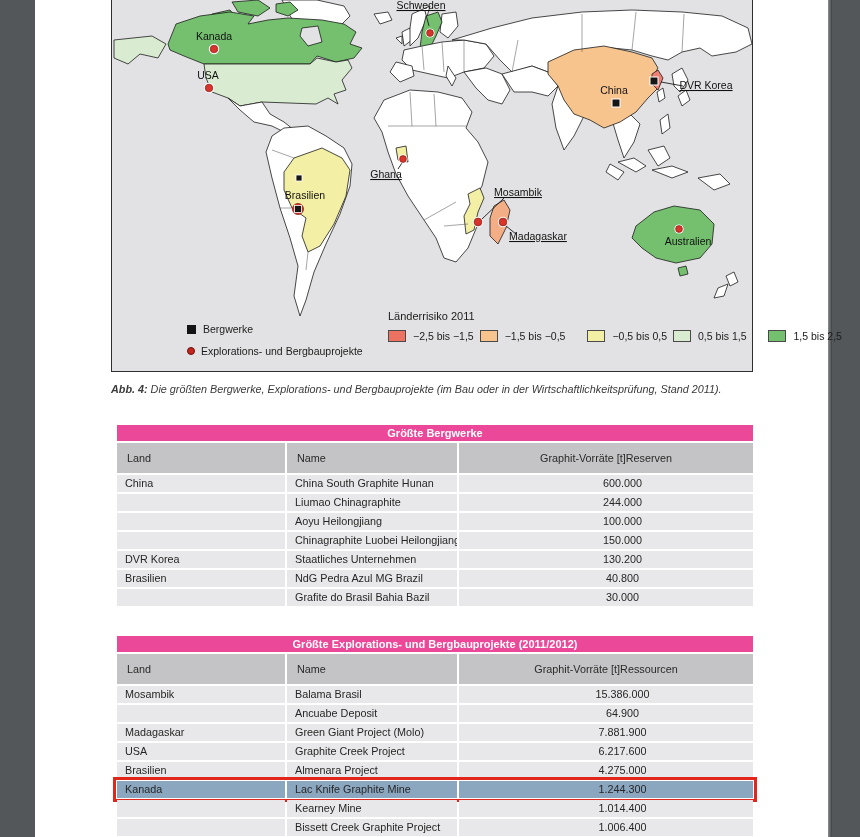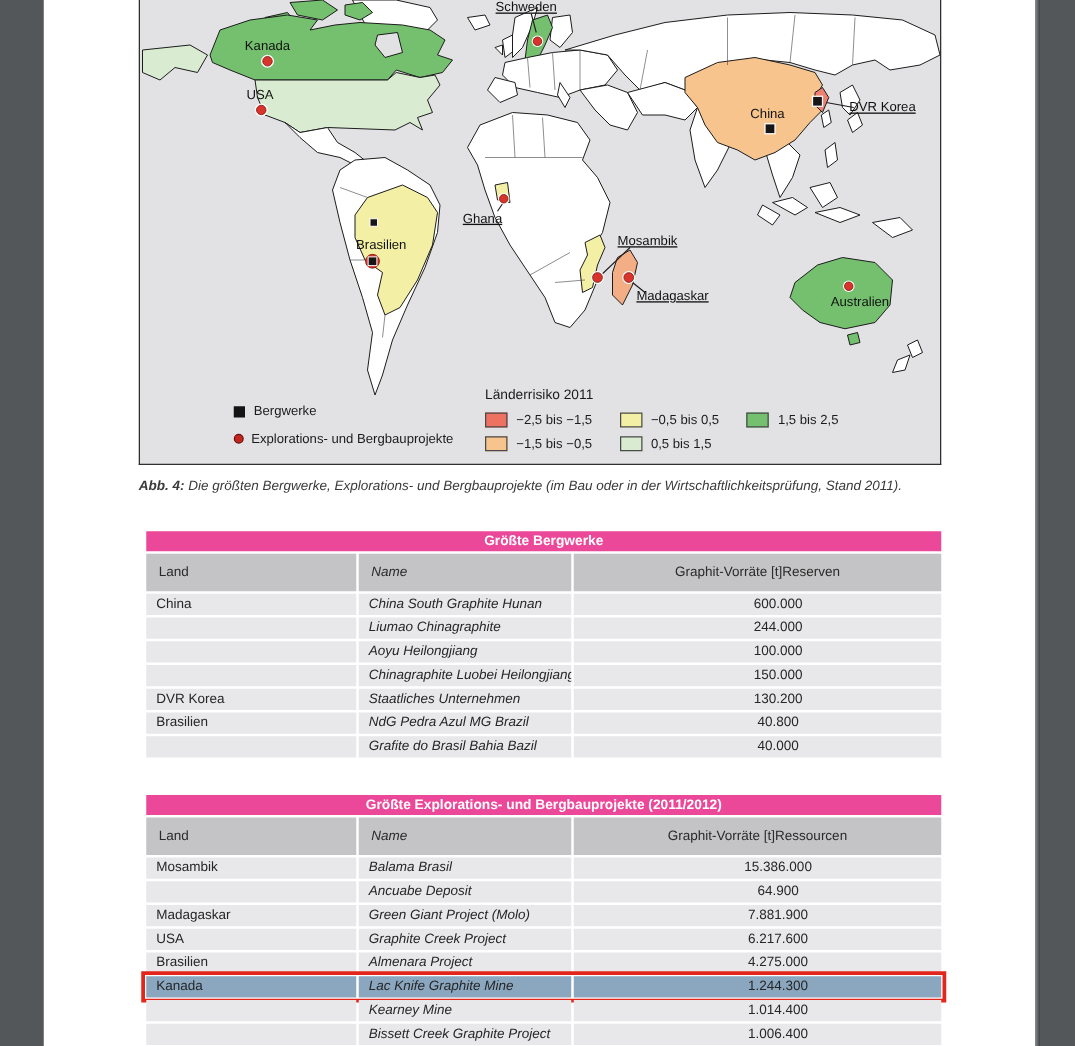--- a/index.html
+++ b/index.html
@@ -25,21 +25,21 @@
   .map svg{position:absolute;left:0;top:0;}
   .map-overlay{position:absolute;left:0;top:0;width:100%;height:100%;}
   
   .legend-markers{position:absolute;left:75px;top:322px;font-size:10.5px;color:#1b1b1b;}
   .legend-row{display:flex;align-items:center;height:14px;margin-bottom:8px;}
   .sq-mine{width:9px;height:9px;background:#141414;margin-right:7px;flex:none;}
   .dot-proj{width:8px;height:8px;border-radius:50%;background:#c2261f;border:1px solid #6e100c;margin-right:6px;flex:none;box-sizing:border-box;}
   .legend-risk{position:absolute;left:276px;top:310px;font-size:10.5px;color:#1b1b1b;}
   .risk-title{font-size:11px;margin-bottom:7px;}
   .risk-grid{display:flex;gap:22px;}
-  .risk-col{display:flex;flex-direction:column;gap:6px;justify-content:space-between;}
+  .risk-col{display:flex;flex-direction:row;gap:6px;justify-content:space-between;}
   .risk-item{display:flex;align-items:center;height:13px;white-space:nowrap;}
   .swatch{width:18px;height:12px;border:1px solid #4a4a4a;margin-right:7px;flex:none;box-sizing:border-box;}
   
   .caption{
     position:absolute;left:76px;top:383px;width:660px;
     font-size:10.8px;font-style:italic;color:#3a3a3a;white-space:nowrap;
   }
   .caption b{font-weight:bold;}
   
   .dtable{position:absolute;left:82px;width:636px;}
@@ -47,21 +47,21 @@
   .t2{top:636px;border-radius:29px;}
   .t-title{
     height:16px;line-height:16px;background:#ec4899;color:#ffffff;
     font-size:11px;font-weight:bold;text-align:center;margin-bottom:2px;
   }
   .t-colhdr{display:flex;gap:2px;height:30px;margin-bottom:2px;}
   .t-colhdr>div{background:#c4c4c6;color:#2a2a2a;font-size:10.8px;}
   .ch-land,.ch-name{display:flex;align-items:center;padding-left:10px;box-sizing:border-box;}
   .ch-val{display:flex;justify-content:center;align-items:center;line-height:13px;}
   .c-land{width:168px;flex:none;}
-  .c-name{width:170px;flex:none;font-style:italic;}
+  .c-name{width:170px;flex:none;}
   .c-val{flex:1;}
   .t-row{display:flex;gap:2px;height:17px;margin-bottom:2px;position:relative;}
   .t-row .cell{background:#e8e8ea;color:#262626;font-size:10.8px;line-height:17px;padding-left:33px;}
   .t-row .c-land,.t-row .c-name{padding-left:8px;box-sizing:border-box;white-space:nowrap;overflow:hidden;}
   .t-row .c-val{text-align:center;}
   .t-row.hl .cell{background:#8ba7c0;}
   .t-row.hl{outline:3px solid #e2261c;outline-offset:1px;}
   
   text{font-family:"Liberation Sans","DejaVu Sans",sans-serif;font-size:10.5px;fill:#111;}
 </style>
@@ -290,21 +290,21 @@
           <div class="cell c-val">130.200</div>
         </div>
         <div class="t-row">
           <div class="cell c-land">Brasilien</div>
           <div class="cell c-name">NdG Pedra Azul MG Brazil</div>
           <div class="cell c-val">40.800</div>
         </div>
         <div class="t-row">
           <div class="cell c-land"></div>
           <div class="cell c-name">Grafite do Brasil Bahia Bazil</div>
-          <div class="cell c-val">40.000</div>
+          <div class="cell c-val">30.000</div>
         </div>
       </div>
   </div>
 
   <div class="dtable t2">
     <div class="t-title">Größte Explorations- und Bergbauprojekte (2011/2012)</div>
     <div class="t-colhdr">
       <div class="c-land ch-land">Land</div>
       <div class="c-name ch-name">Name</div>
       <div class="c-val ch-val">

